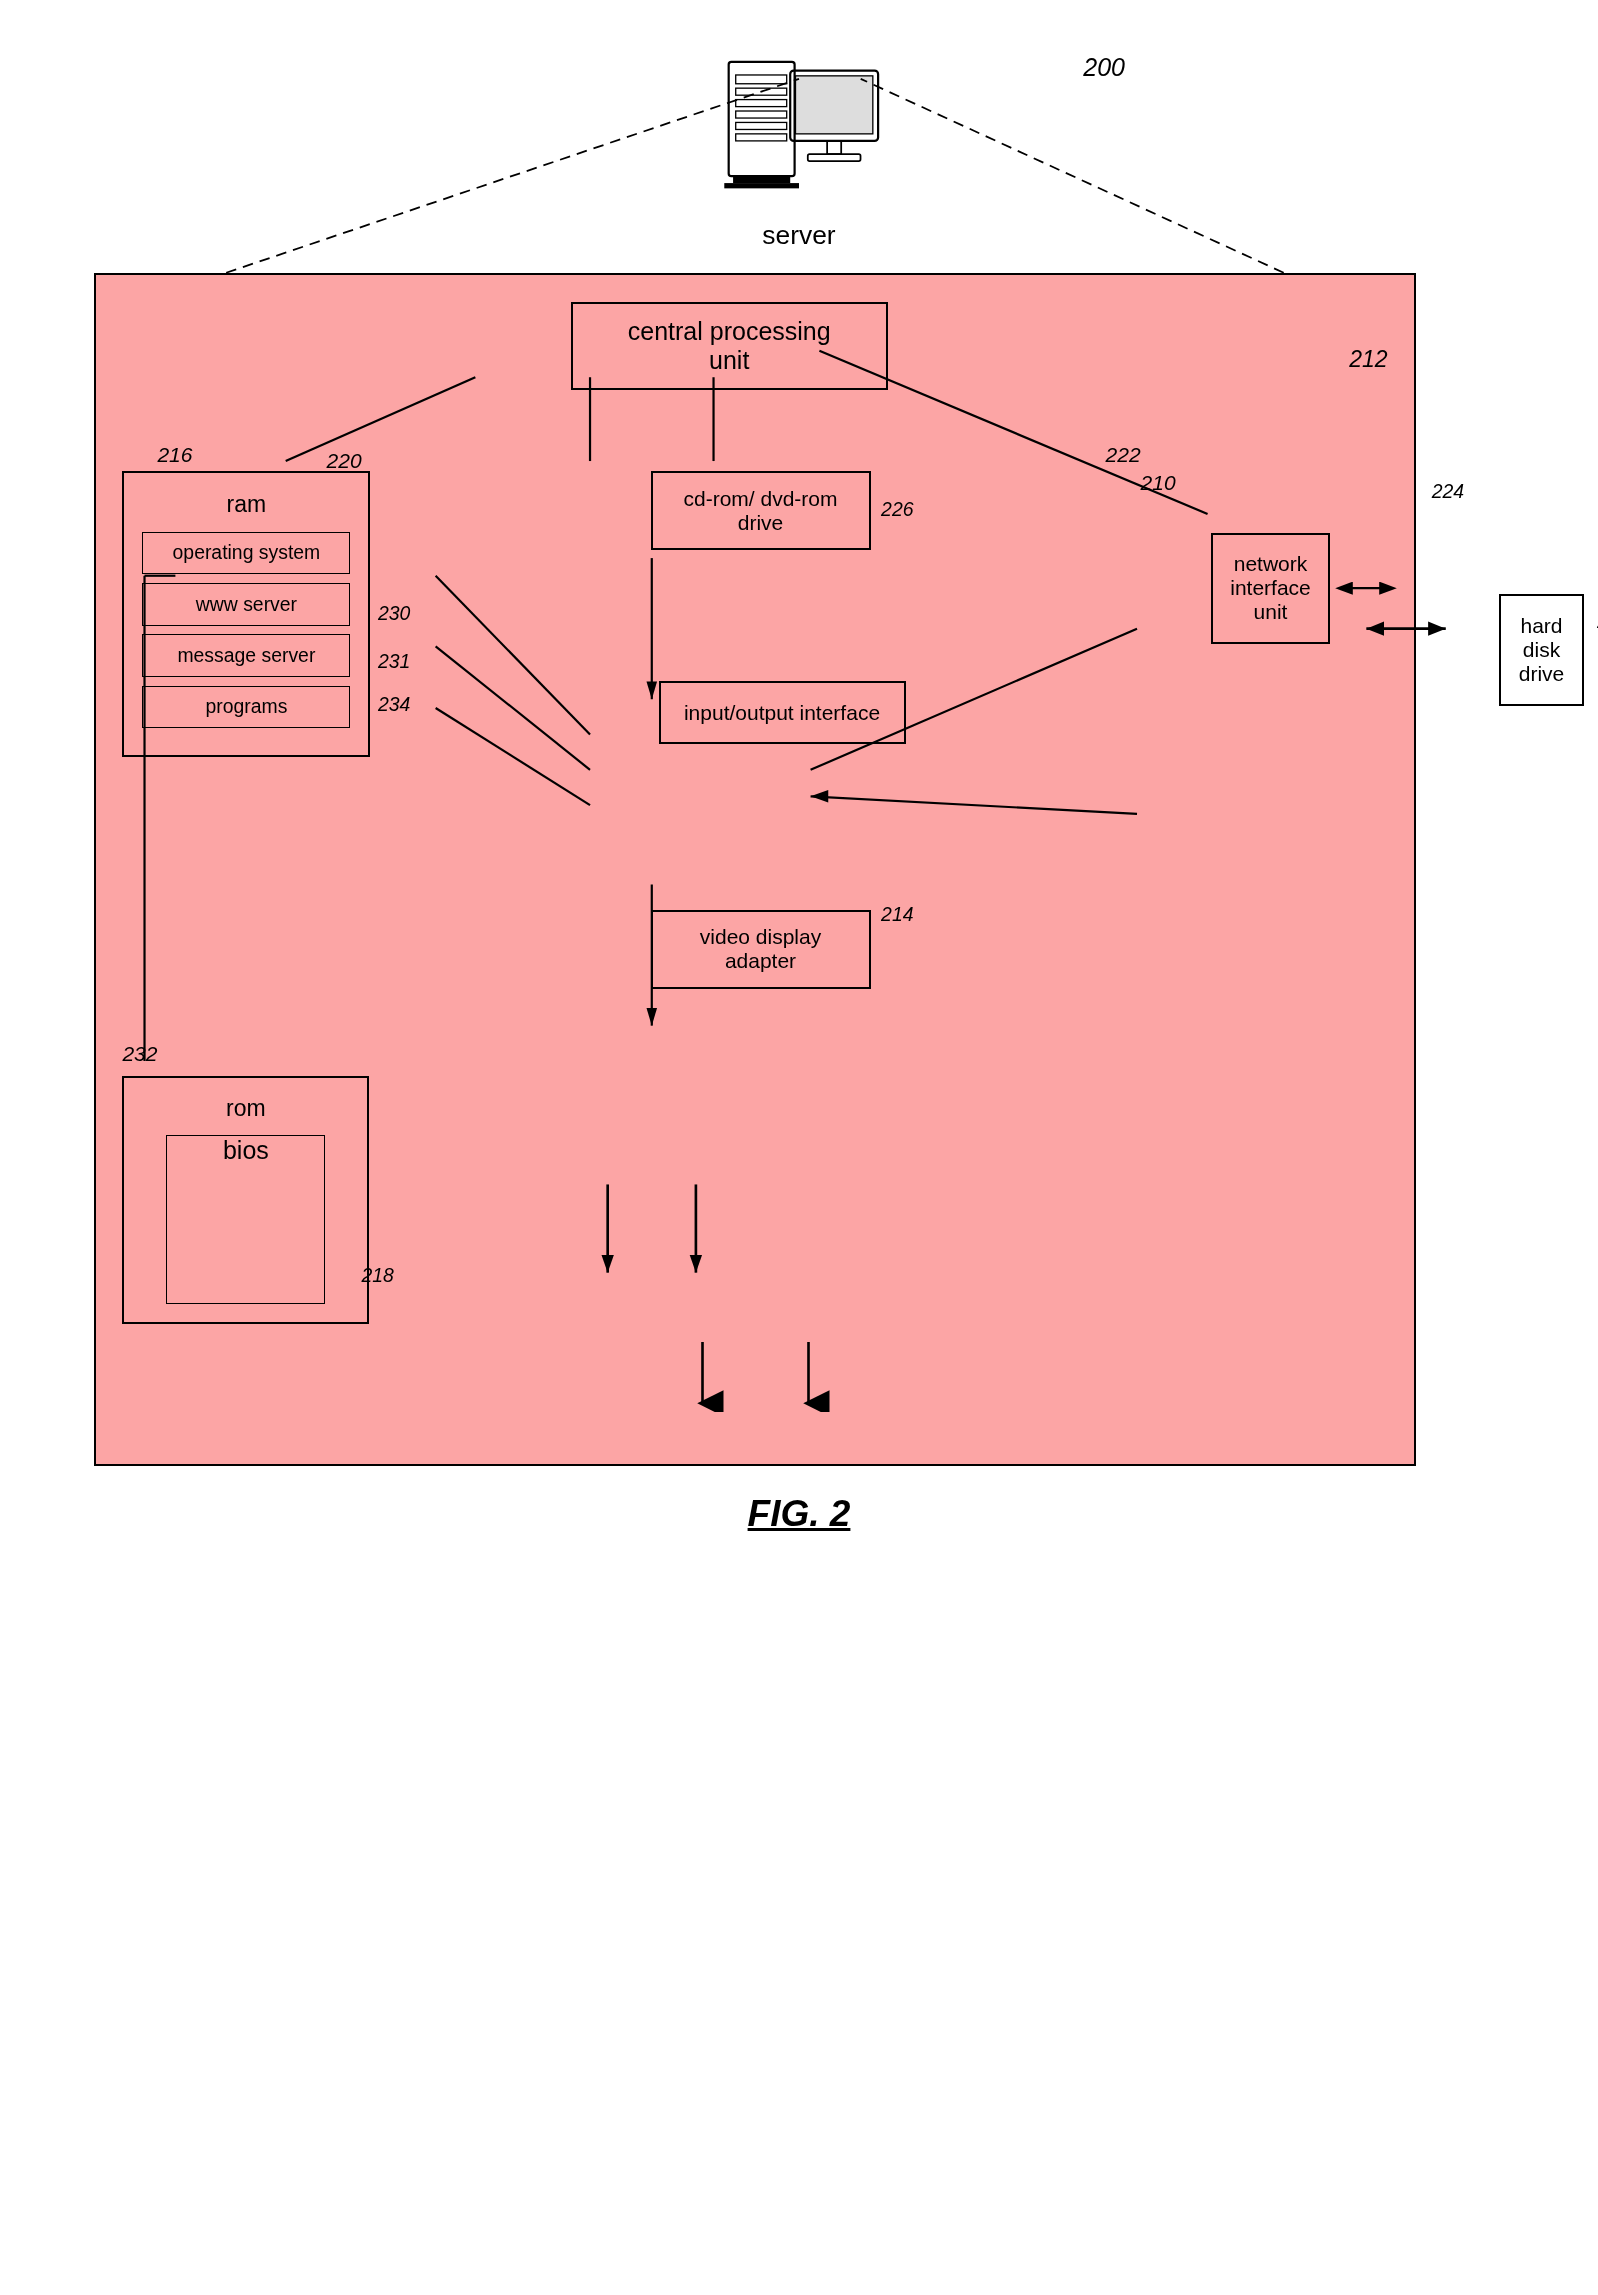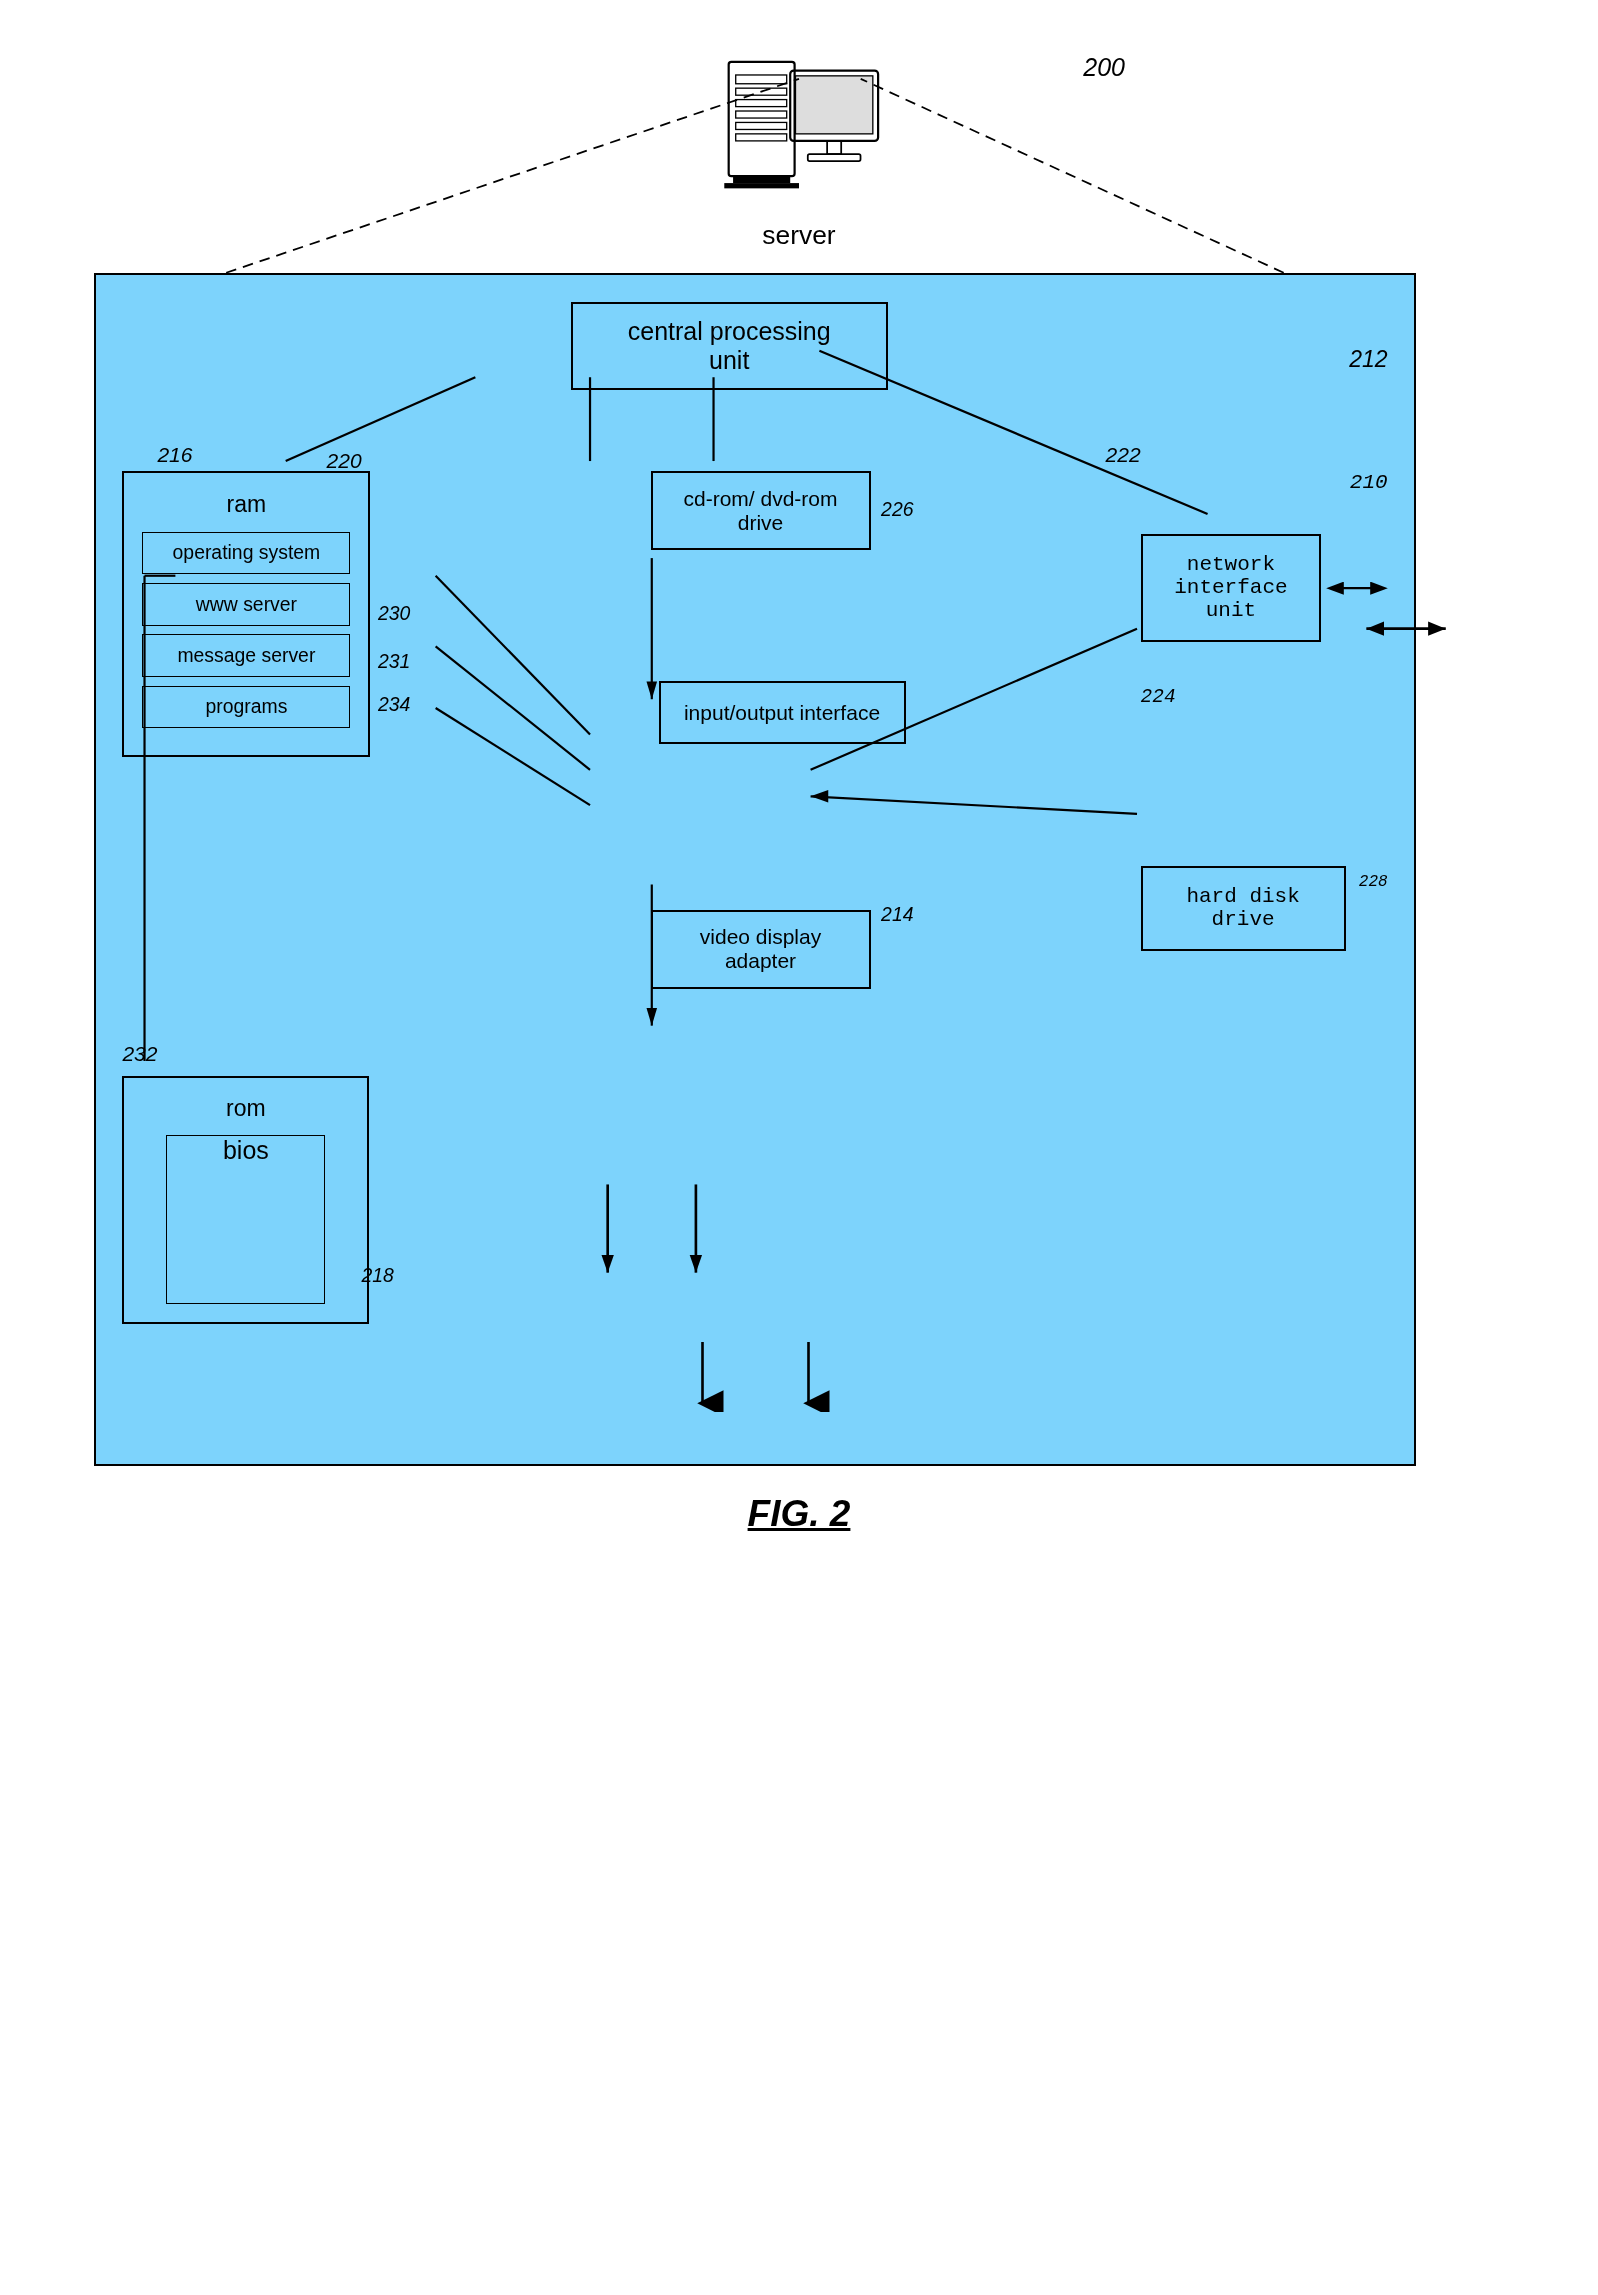--- a/index.html
+++ b/index.html
@@ -38,21 +38,21 @@
       font-size: 25px;
     }
 
     
     .main-box {
       border: 2.6px solid #000;
       width: 1322px;
       position: relative;
       padding: 26.4px;
       margin-top: -35px;
-      background: #7dd3fc;
+      background: #fca5a5;
     }
 
     
     .cpu-box {
       border: 2.6px solid #000;
       padding: 13.2px 35px;
       text-align: center;
       font-size: 25px;
       width: 317px;
       margin: 0 auto 26.4px auto;
@@ -131,24 +131,23 @@
       width: 220px;
       margin-top: 70px;
       position: relative;
     }
 
     
     .right-col {
       width: 247px;
       flex-shrink: 0;
       display: flex;
-      flex-direction: column;
+      flex-direction: row;
       gap: 35px;
       position: relative;
-      font-family: Liberation Mono, monospace;
     }
 
     .niu-box {
       border: 2.6px solid #000;
       padding: 17.6px;
       text-align: center;
       font-size: 21px;
       position: relative;
     }
 

